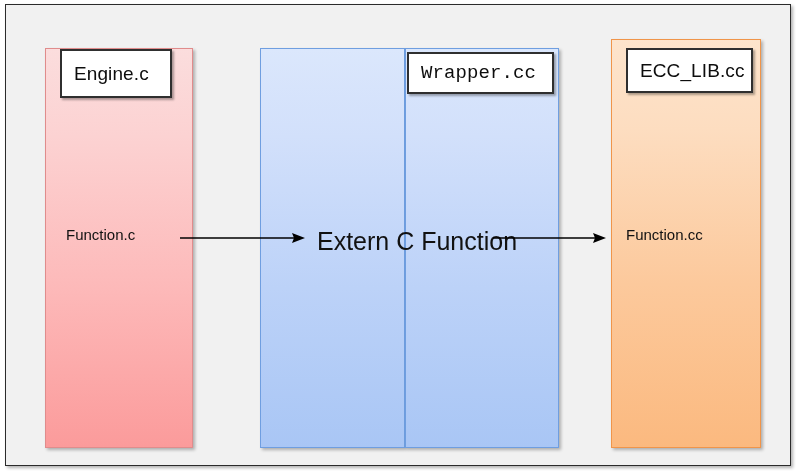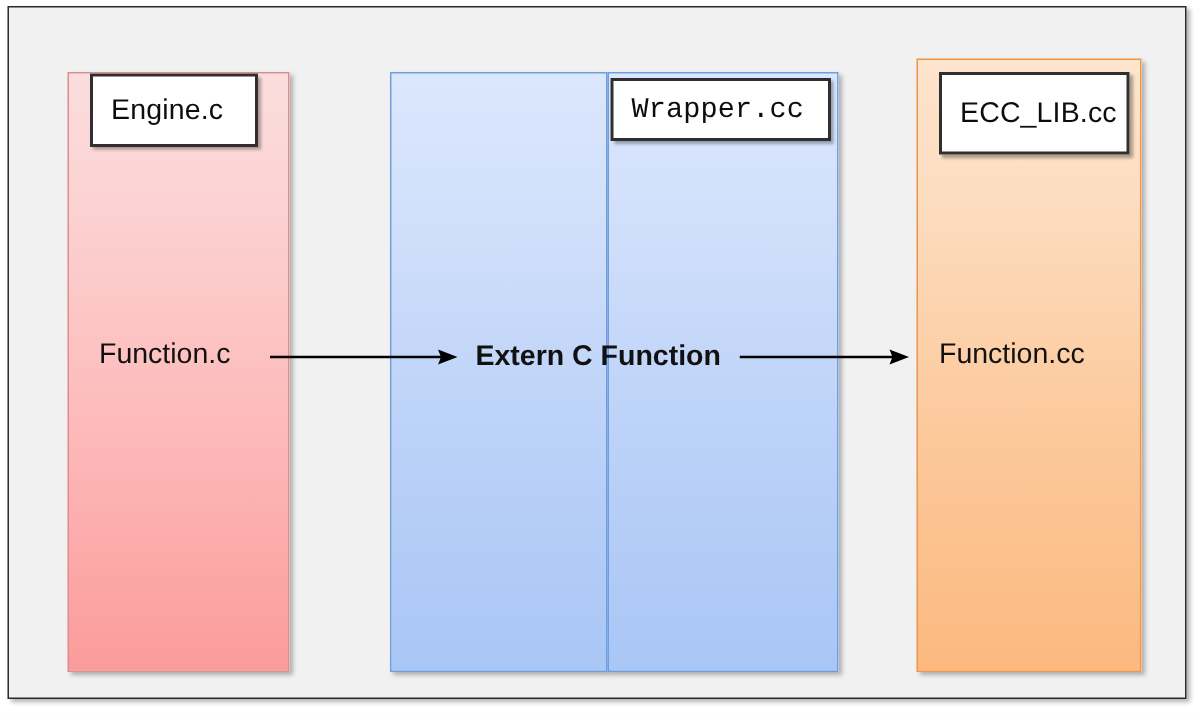--- a/index.html
+++ b/index.html
@@ -112,41 +112,41 @@
     top: 47px;
     width: 147px;
     height: 42px;
     font-family: Liberation Mono, monospace;
   }
 
   .box-ecc {
     left: 620px;
     top: 43px;
     width: 127px;
-    height: 55px;
+    height: 45px;
   }
 
   
   .panel-text {
     position: absolute;
-    font-size: 19px;
+    font-size: 15px;
     color: #111111;
     white-space: nowrap;
   }
 
   .text-function-c {
     left: 60px;
     top: 221px;
   }
 
   .text-extern {
     left: 311px;
     top: 222px;
-    font-weight: bold;
-    font-size: 19px;
+    font-weight: normal;
+    font-size: 25px;
   }
 
   .text-function-cc {
     left: 620px;
     top: 221px;
   }
 
   
   .arrow {
     position: absolute;

